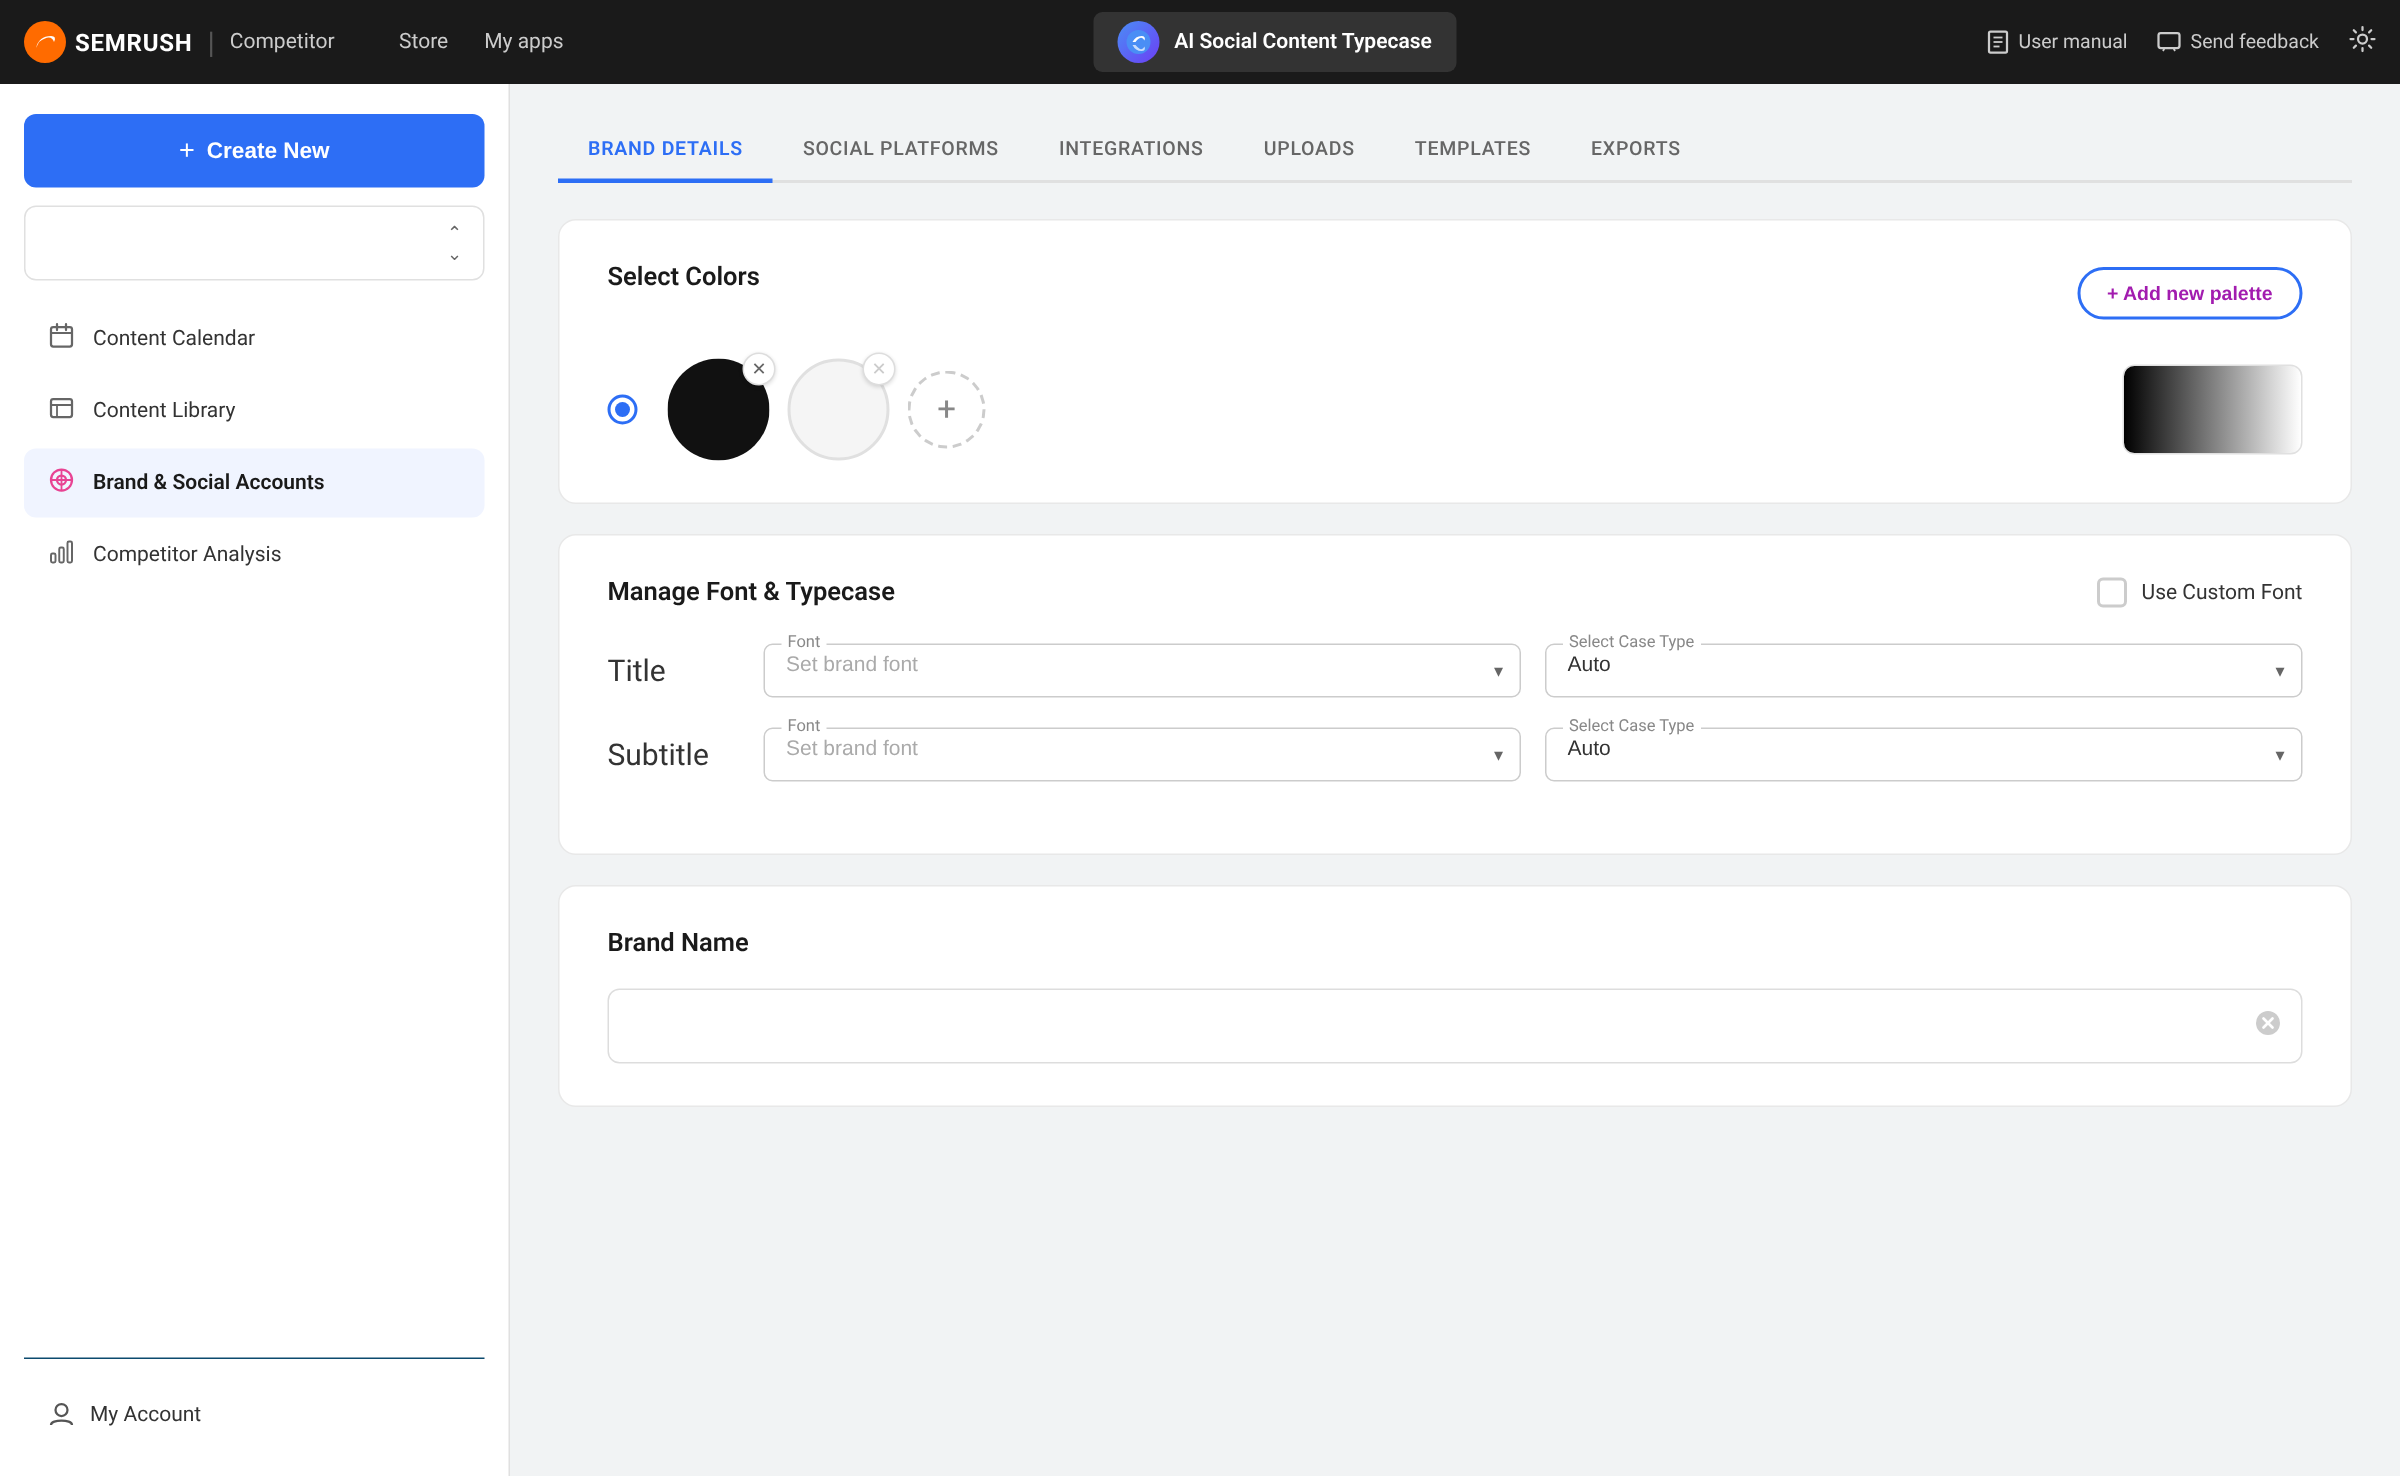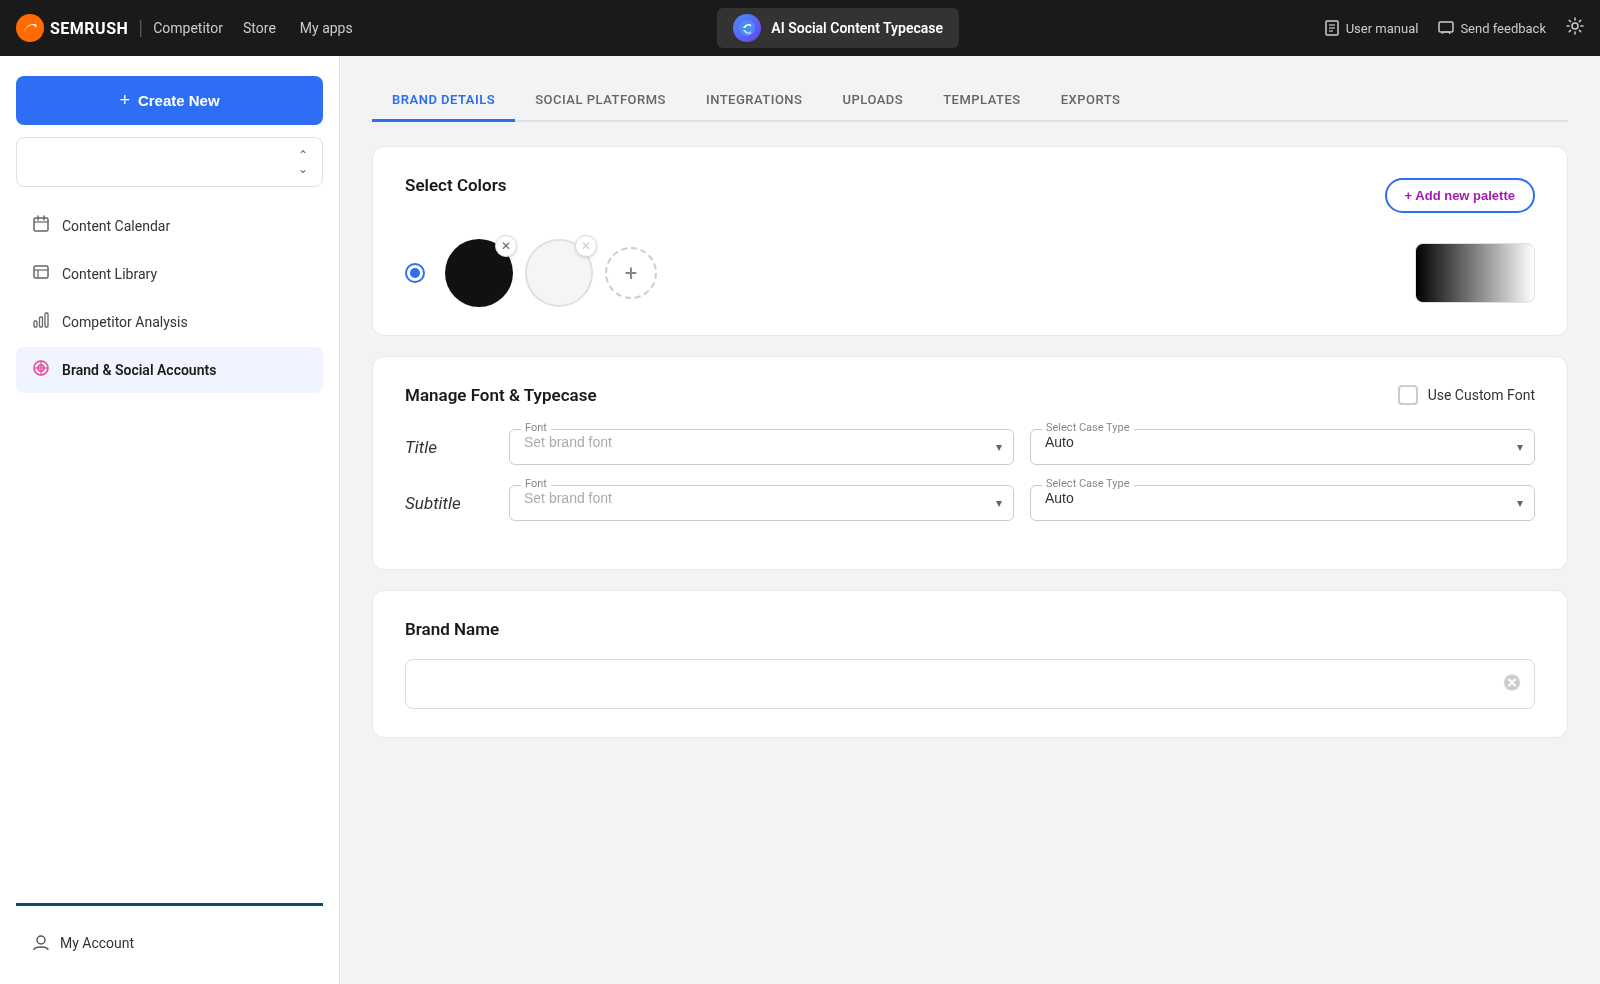--- a/index.html
+++ b/index.html
@@ -1,21 +1,21 @@
 <!DOCTYPE html>
 <html><head>
   <meta charset="utf-8">
   <style>
     * { box-sizing: border-box; margin: 0; padding: 0; }
     body { font-family: -apple-system, BlinkMacSystemFont, 'Segoe UI', Roboto, sans-serif; background: #f1f3f4; color: #1a1a1a; }
 
     
     .topnav {
       display: flex; align-items: center; background: #1a1a1a; height: 56px;
-      padding: 0 16px; gap: 12px; position: fixed; top: 0; left: 0; right: 0; z-index: 100;
+      padding: 0 16px; gap: 35px; position: fixed; top: 0; left: 0; right: 0; z-index: 100;
     }
     .semrush-logo { display: flex; align-items: center; gap: 6px; }
     .semrush-logo-icon { width: 28px; height: 28px; }
     .semrush-wordmark { color: white; font-size: 16px; font-weight: 700; letter-spacing: 0.5px; }
     .topnav-divider { color: #555; font-size: 20px; margin: 0 4px; }
     .appcenter-label { color: #ccc; font-size: 14px; }
     .topnav-links { display: flex; gap: 24px; margin-left: 8px; }
     .topnav-link { color: #ccc; font-size: 14px; text-decoration: none; cursor: pointer; }
     .topnav-center { flex: 1; display: flex; justify-content: center; }
     .app-title-pill { display: flex; align-items: center; gap: 10px; background: #333; border-radius: 6px; padding: 6px 16px; }
@@ -48,21 +48,21 @@
     }
     .dropdown-chevron { color: #666; font-size: 12px; }
     .nav-section { display: flex; flex-direction: column; gap: 2px; }
     .nav-item {
       display: flex; align-items: center; gap: 12px; padding: 12px 16px;
       border-radius: 8px; cursor: pointer; font-size: 14px; color: #333;
     }
     .nav-item.active { background: #f0f4ff; font-weight: 600; color: #1a1a1a; }
     .nav-item-icon { font-size: 16px; color: #666; }
     .nav-item.active .nav-item-icon { color: #e84393; }
-    .sidebar-bottom { margin-top: auto; padding-top: 16px; border-top: 3px solid #0c4a6e; }
+    .sidebar-bottom { margin-top: auto; padding-top: 16px; border-top: 1px solid #0c4a6e; }
     .my-account-item { display: flex; align-items: center; gap: 10px; padding: 12px 16px; cursor: pointer; font-size: 14px; color: #333; border-radius: 8px; }
 
     
     .main-content { flex: 1; padding: 24px 32px; overflow-y: auto; }
 
     
     .tabs { display: flex; gap: 0; border-bottom: 2px solid #e0e0e0; margin-bottom: 24px; }
     .tab {
       padding: 12px 20px; font-size: 13px; font-weight: 500; cursor: pointer;
       color: #666; border-bottom: 3px solid transparent; margin-bottom: -2px;
@@ -110,21 +110,21 @@
     }
 
     
     .font-section-header { display: flex; align-items: center; justify-content: space-between; margin-bottom: 24px; }
     .use-custom-font { display: flex; align-items: center; gap: 10px; font-size: 14px; color: #333; }
     .checkbox-custom {
       width: 20px; height: 20px; border: 2px solid #ccc; border-radius: 4px;
       display: flex; align-items: center; justify-content: center; cursor: pointer;
     }
     .font-row { display: flex; align-items: center; gap: 24px; margin-bottom: 20px; }
-    .font-row-label { font-size: 17px; color: #333; width: 80px; flex-shrink: 0; font-style: italic; }
+    .font-row-label { font-size: 20px; color: #333; width: 80px; flex-shrink: 0; }
     .font-select-group { flex: 1; display: flex; gap: 16px; }
     .select-wrapper { position: relative; flex: 1; }
     .select-wrapper label {
       position: absolute; top: -8px; left: 12px; background: white;
       font-size: 11px; color: #888; padding: 0 4px; z-index: 1;
     }
     .font-select {
       width: 100%; border: 1px solid #ccc; border-radius: 6px;
       padding: 4px 40px 14px 14px; font-size: 14px; color: #aaa;
       appearance: none; background: white; cursor: pointer;
@@ -237,40 +237,40 @@
       <div class="nav-item">
         <span class="nav-item-icon">
           <svg width="18" height="18" viewBox="0 0 18 18" fill="none">
             <rect x="2" y="3" width="14" height="12" rx="1.5" stroke="#666" stroke-width="1.5" fill="none"></rect>
             <line x1="2" y1="7" x2="16" y2="7" stroke="#666" stroke-width="1.2"></line>
             <line x1="6" y1="7" x2="6" y2="15" stroke="#666" stroke-width="1.2"></line>
           </svg>
         </span>
         <span>Content Library</span>
       </div>
-      <div class="nav-item">
-        <span class="nav-item-icon">
-          <svg width="18" height="18" viewBox="0 0 18 18" fill="none">
-            <rect x="2" y="10" width="3" height="6" rx="1" stroke="#666" stroke-width="1.3" fill="none"></rect>
-            <rect x="7.5" y="6" width="3" height="10" rx="1" stroke="#666" stroke-width="1.3" fill="none"></rect>
-            <rect x="13" y="2" width="3" height="14" rx="1" stroke="#666" stroke-width="1.3" fill="none"></rect>
-          </svg>
-        </span>
-        <span>Competitor Analysis</span>
-      </div>
       <div class="nav-item active">
         <span class="nav-item-icon">
           <svg width="18" height="18" viewBox="0 0 18 18" fill="none">
             <circle cx="9" cy="9" r="7" stroke="#e84393" stroke-width="1.5" fill="none"></circle>
             <circle cx="9" cy="9" r="3" stroke="#e84393" stroke-width="1.5" fill="none"></circle>
             <line x1="9" y1="2" x2="9" y2="16" stroke="#e84393" stroke-width="1.2"></line>
             <line x1="2" y1="9" x2="16" y2="9" stroke="#e84393" stroke-width="1.2"></line>
           </svg>
         </span>
         <span>Brand &amp; Social Accounts</span>
+      </div>
+      <div class="nav-item">
+        <span class="nav-item-icon">
+          <svg width="18" height="18" viewBox="0 0 18 18" fill="none">
+            <rect x="2" y="10" width="3" height="6" rx="1" stroke="#666" stroke-width="1.3" fill="none"></rect>
+            <rect x="7.5" y="6" width="3" height="10" rx="1" stroke="#666" stroke-width="1.3" fill="none"></rect>
+            <rect x="13" y="2" width="3" height="14" rx="1" stroke="#666" stroke-width="1.3" fill="none"></rect>
+          </svg>
+        </span>
+        <span>Competitor Analysis</span>
       </div>
     </nav>
 
     <div class="sidebar-bottom">
       <div class="my-account-item">
         <svg width="18" height="18" viewBox="0 0 18 18" fill="none">
           <circle cx="9" cy="6" r="4" stroke="#555" stroke-width="1.5" fill="none"></circle>
           <path d="M2 16 C2 12 16 12 16 16" stroke="#555" stroke-width="1.5" fill="none"></path>
         </svg>
         <span>My Account</span>

